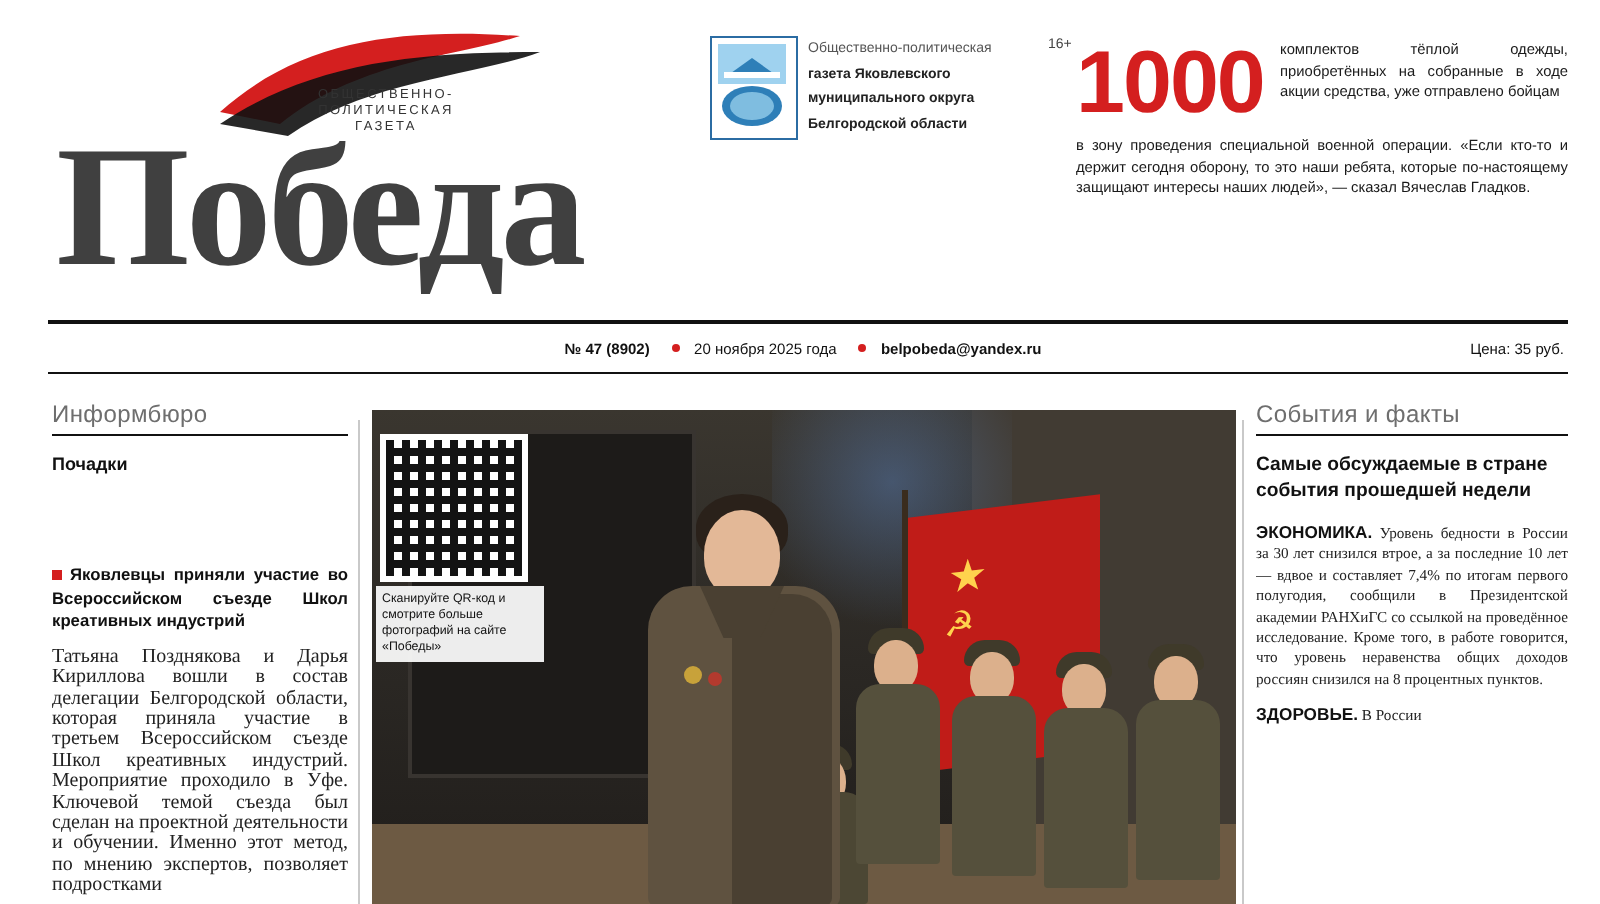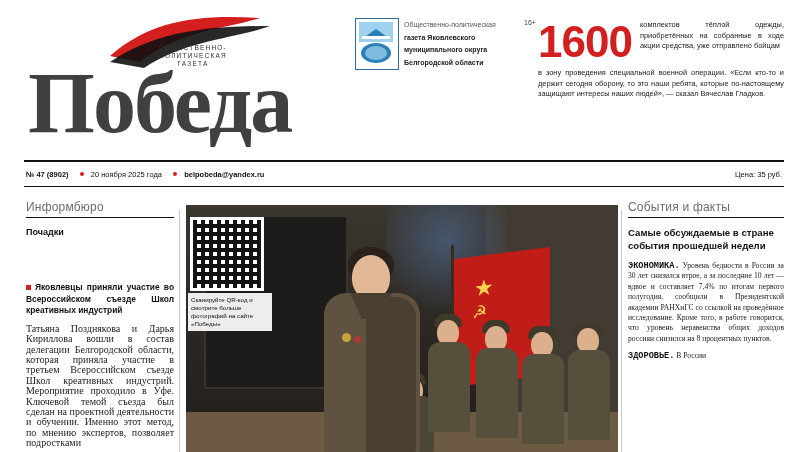--- a/index.html
+++ b/index.html
@@ -151,20 +151,21 @@
   .issueline {
     position: absolute;
     left: 26px;
     top: 165px;
     right: 16px;
     height: 20px;
     font-family: "Liberation Sans", sans-serif;
     font-size: 7.5px;
     line-height: 20px;
     color: #111;
+    text-align: center;
   }
   .issueline .seg { margin-right: 7px; }
   .issueline .bold { font-weight: bold; }
   .issueline .price {
     position: absolute;
     right: 2px;
     top: 0;
   }
   .dot {
     display: inline-block;
@@ -277,21 +278,21 @@
   }
   .r-item {
     font-family: "Liberation Serif", serif;
     font-size: 7.6px;
     line-height: 10.4px;
     color: #222;
     text-align: justify;
     margin-bottom: 7px;
   }
   .r-item .tag {
-    font-family: Liberation Mono, monospace;
+    font-family: Liberation Sans, sans-serif;
     font-weight: bold;
     font-size: 8.6px;
     color: #111;
   }
 
   
   .photo {
     position: relative;
     width: 432px;
     height: 247px;
@@ -524,21 +525,21 @@
 
     <div class="emblem-info">
       <div class="line-light">Общественно-политическая</div>
       <div class="line-bold">газета Яковлевского</div>
       <div class="line-bold">муниципального округа</div>
       <div class="line-bold">Белгородской области</div>
     </div>
 
     <div class="plus16">16+</div>
 
-    <div class="bignum">1600</div>
+    <div class="bignum">1000</div>
     <div class="bignum-text">комплектов тёплой одежды, приобретённых на собранные в ходе акции средства, уже отправлено бойцам</div>
     <div class="bignum-text2">в зону проведения специальной военной операции. «Если кто-то и держит сегодня оборону, то это наши ребята, которые по-настоящему защищают интересы наших людей», — сказал Вячеслав Гладков.</div>
 
     <div class="rule-top"></div>
     <div class="rule-bottom"></div>
 
     <div class="issueline">
       <span class="seg bold">№ 47 (8902)</span>
       <span class="dot"></span>
       <span class="seg">20 ноября 2025 года</span>

